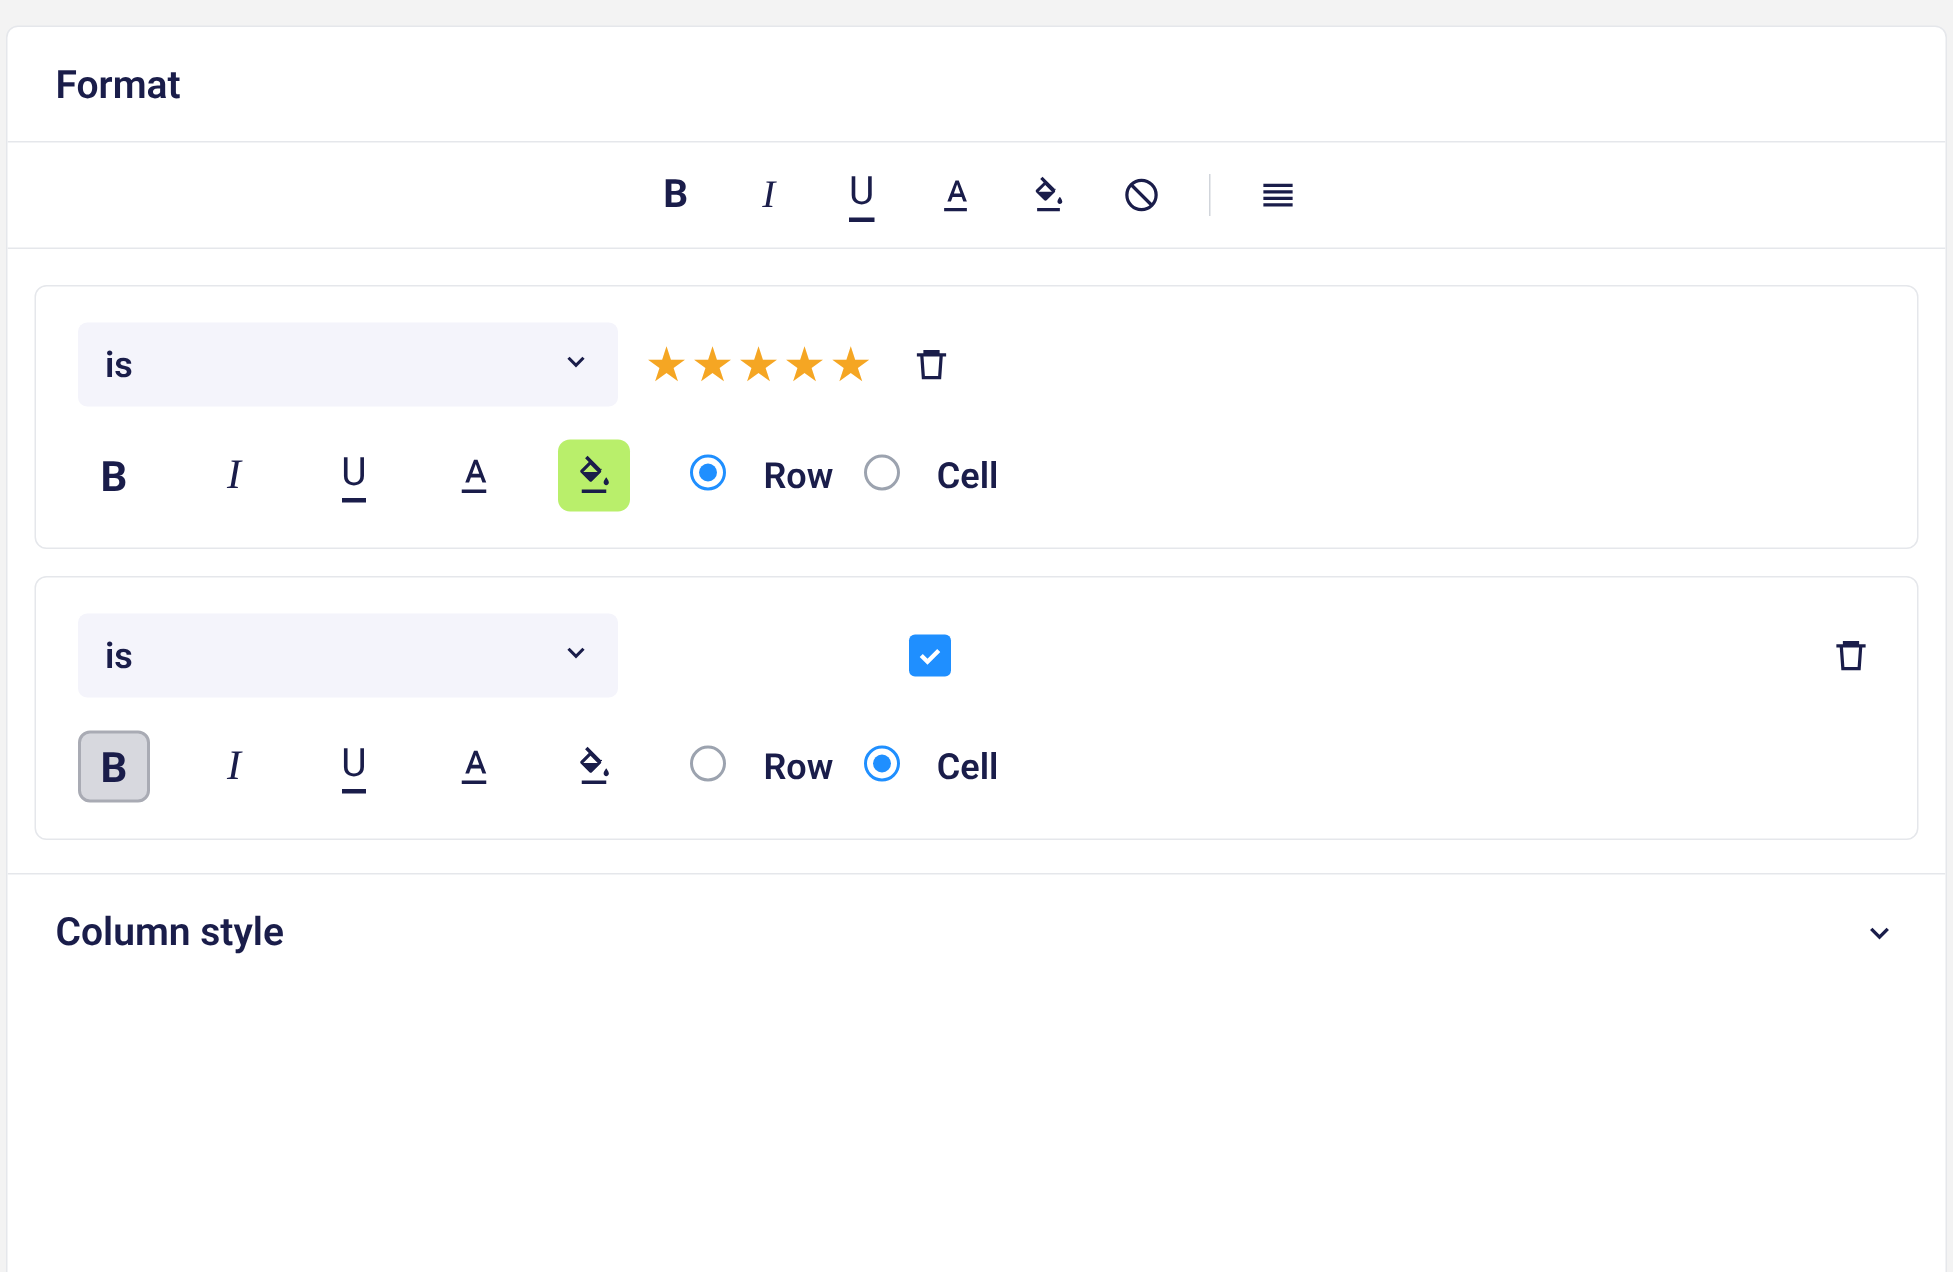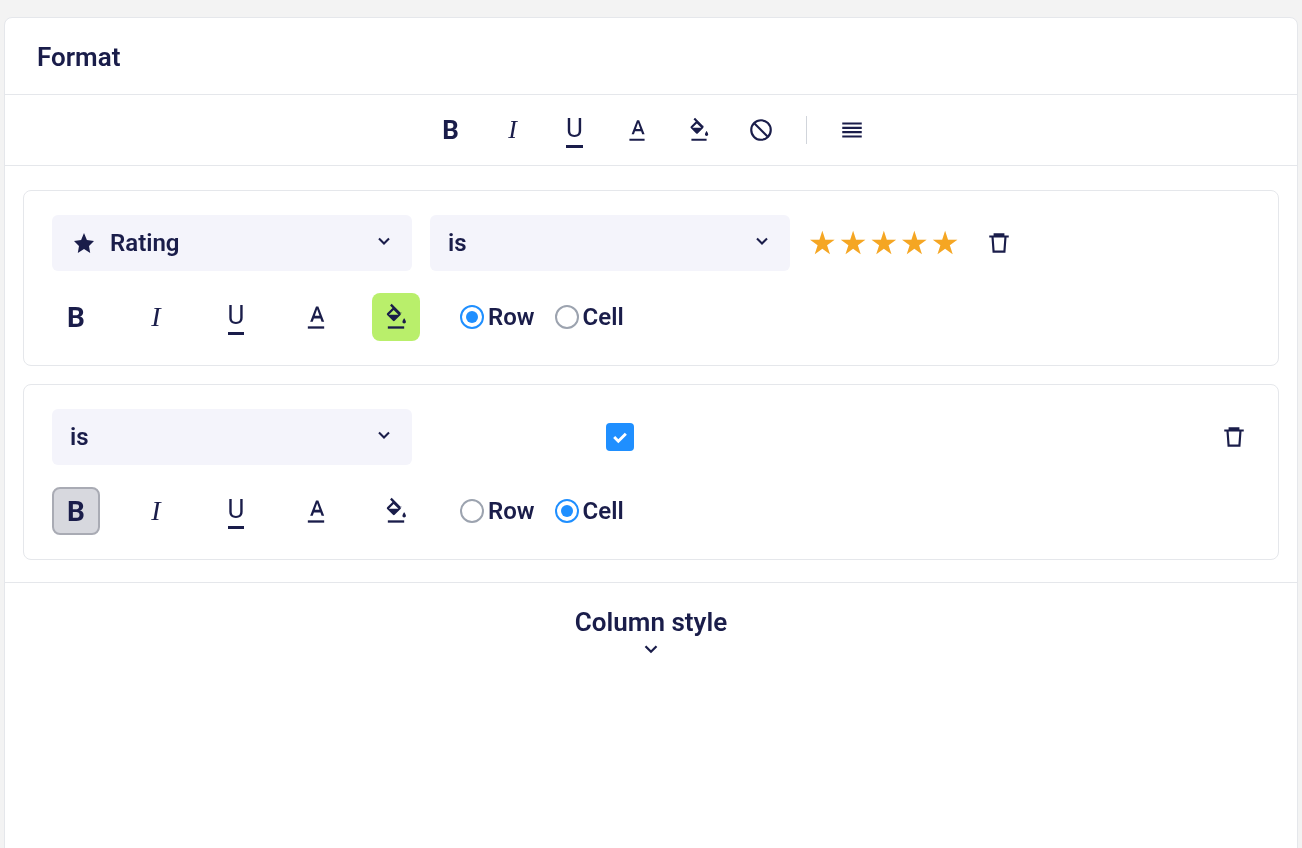--- a/index.html
+++ b/index.html
@@ -142,22 +142,21 @@
     border: 2px solid #a9abb4;
   }
   .radio-group {
     display: flex;
     align-items: center;
     gap: 20px;
     margin-left: 8px;
   }
   .radio-item {
     display: flex;
-    align-items: center;
-    gap: 4px;
+    gap: 25px;
     cursor: pointer;
   }
   .radio-circle {
     width: 24px;
     height: 24px;
     border: 2px solid #9ca3af;
     border-radius: 50%;
     display: flex;
     align-items: center;
     justify-content: center;
@@ -227,21 +226,20 @@
   }
   .column-style-header {
     padding: 24px 32px;
     color: #1a1d4a;
     font-size: 26px;
     font-weight: 600;
     display: flex;
     justify-content: space-between;
     align-items: center;
     border-top: 1px solid #e5e7eb;
-    flex-direction: column;
   }
   .star-icon-svg { width: 24px; height: 24px; }
   .checkbox-icon-svg { width: 24px; height: 24px; }
   .underline-style {
     border-bottom: 3px solid #1a1d4a;
     padding-bottom: 2px;
   }
 </style>
 </head>
 <body>
@@ -284,35 +282,20 @@
           <path d="M3 5h18v2H3zM3 9h18v2H3zM3 13h18v2H3zM3 17h18v2H3z" fill="#1a1d4a"></path>
         </svg>
     </div>
   </div>
 
 
   <div class="rules-area">
 
     <div class="rule-card">
       <div class="rule-row1">
-        <div class="select">
-          <div class="left">
-            <span class="icon">
-              <svg class="star-icon-svg" viewBox="0 0 24 24" fill="#1a1d4a">
-                  <path d="M12 2l2.9 6.9L22 10l-5 4.9 1.2 7.1L12 18l-6.2 4L7 14.9 2 10l7.1-1.1L12 2z"></path>
-                </svg>
-            </span>
-            <span>Rating</span>
-          </div>
-          <span>
-            <svg width="20" height="20" viewBox="0 0 24 24" fill="none" stroke="#1a1d4a" stroke-width="2.5">
-                <polyline points="6 9 12 15 18 9"></polyline>
-              </svg>
-          </span>
-        </div>
         <div class="select">
           <div class="left">
             <span>is</span>
           </div>
           <span>
             <svg width="20" height="20" viewBox="0 0 24 24" fill="none" stroke="#1a1d4a" stroke-width="2.5">
                 <polyline points="6 9 12 15 18 9"></polyline>
               </svg>
           </span>
         </div>

